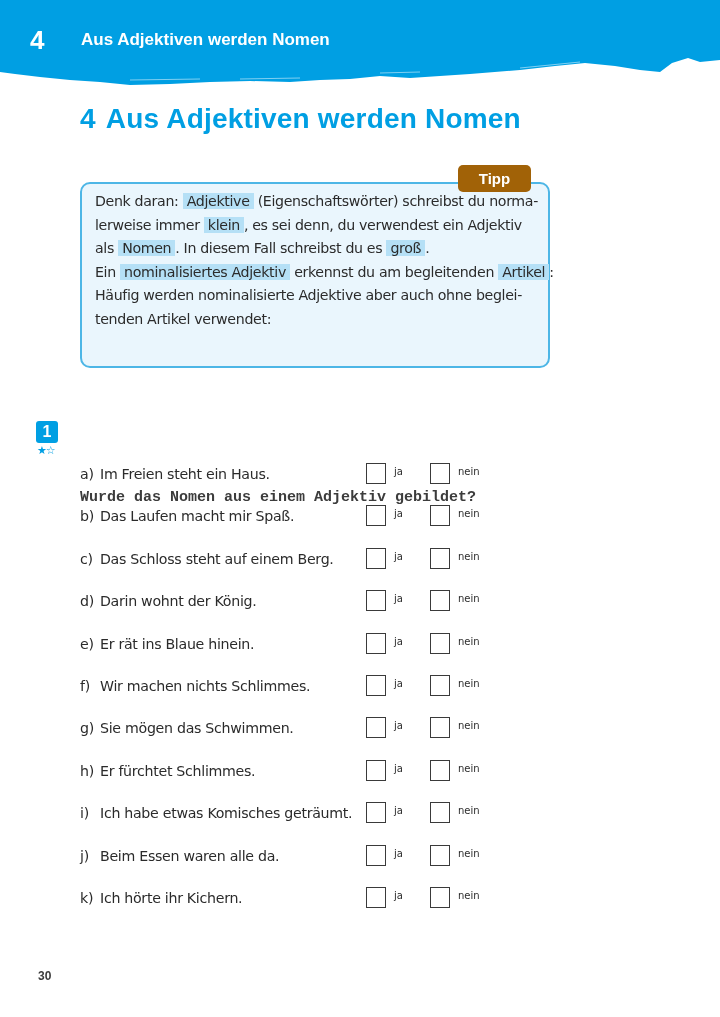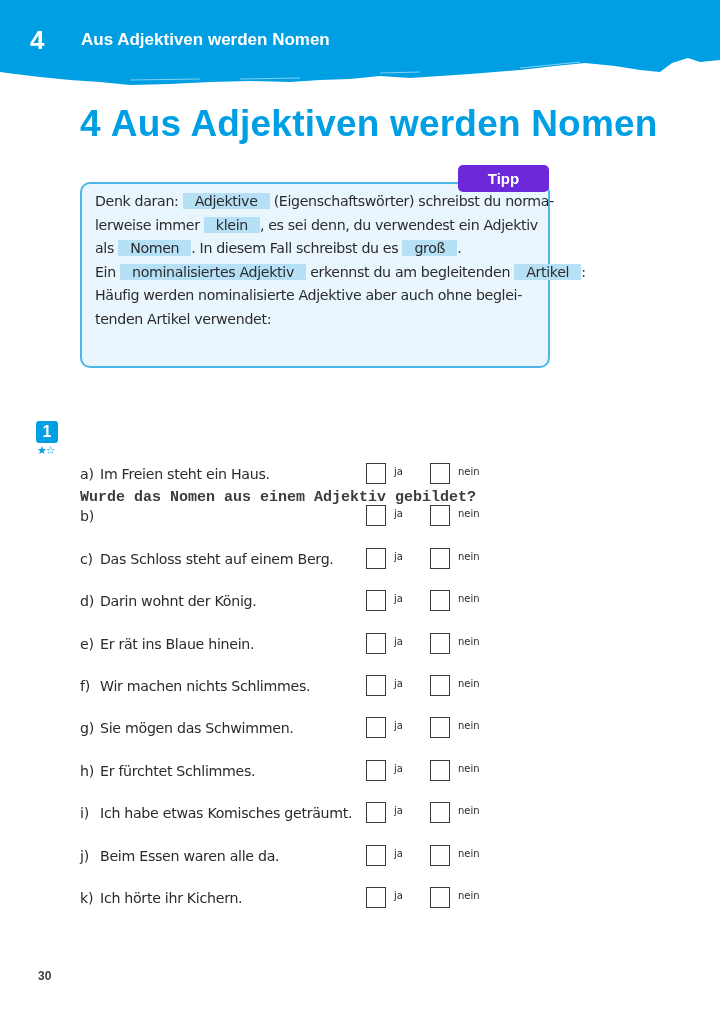--- a/index.html
+++ b/index.html
@@ -4,28 +4,28 @@
 <style>
   * { box-sizing: border-box; margin: 0; padding: 0; }
   html, body { width: 720px; height: 1017px; background: #ffffff; overflow: hidden; }
   body { position: relative; font-family: "DejaVu Sans", "Liberation Sans", sans-serif; color: #2b2b2b; }
 
   .header-band { position: absolute; left: 0; top: 0; width: 720px; height: 86px; }
   .header-band svg { position: absolute; left: 0; top: 0; }
   .header-num { position: absolute; left: 30px; top: 25px; font-family: "Liberation Sans", sans-serif; font-weight: bold; font-size: 26px; color: #ffffff; }
   .header-title { position: absolute; left: 81px; top: 30px; font-family: "Liberation Sans", sans-serif; font-weight: bold; font-size: 17px; color: #ffffff; }
 
-  .page-title { position: absolute; left: 80px; top: 103px; font-family: "Liberation Sans", sans-serif; font-weight: bold; font-size: 37px; color: #009fe3; letter-spacing: 0.2px; white-space: nowrap; }
+  .page-title { position: absolute; left: 80px; top: 103px; font-family: "Liberation Sans", sans-serif; font-weight: bold; font-size: 28px; color: #009fe3; letter-spacing: 0.2px; white-space: nowrap; }
   .page-title .num { margin-right: 10px; }
 
   .tip-box { position: absolute; left: 80px; top: 182px; width: 470px; height: 186px; border: 2px solid #4db6e6; border-radius: 10px; background: #eaf6fd; }
-  .tip-tab { position: absolute; left: 458px; top: 165px; width: 91px; height: 27px; background: #6d28d9; border-radius: 5px; color: #ffffff; font-family: "Liberation Sans", sans-serif; font-weight: bold; font-size: 15px; text-align: center; line-height: 27px; }
+  .tip-tab { position: absolute; left: 458px; top: 165px; width: 73px; height: 27px; background: #a16207; border-radius: 5px; color: #ffffff; font-family: "Liberation Sans", sans-serif; font-weight: bold; font-size: 15px; text-align: center; line-height: 27px; }
   .tip-text { position: absolute; left: 95px; top: 190px; width: 450px; font-size: 14.2px; line-height: 23.5px; color: #2b2b2b; font-family: "DejaVu Sans", sans-serif; letter-spacing: -0.35px; }
   .tip-text .line { display: block; white-space: nowrap; }
-  .hl { background: #b5e0f6; padding: 0 12px; }
+  .hl { background: #b5e0f6; padding: 0 4px; }
   .hand { font-family: "DejaVu Serif", serif; font-style: italic; font-size: 12.5px; letter-spacing: 0.2px; }
 
   .task-badge { position: absolute; left: 36px; top: 421px; width: 22px; height: 22px; background: #009fe3; border-radius: 3px; color: #fff; font-family: "Liberation Sans", sans-serif; font-weight: bold; font-size: 16px; text-align: center; line-height: 22px; }
   .task-stars { position: absolute; left: 37px; top: 444px; font-size: 11px; color: #009fe3; letter-spacing: -1px; }
   .task-question { position: absolute; left: 80px; top: 444px; font-family: Liberation Mono, monospace; font-weight: bold; font-size: 15px; color: #3c3c3c; margin-top: 45px; }
 
   .row { position: absolute; left: 80px; height: 22px; width: 420px; }
   .row .letter { position: absolute; left: 0; top: 0; font-size: 14.2px; color: #2b2b2b; letter-spacing: -0.3px; }
   .row .text { position: absolute; left: 20px; top: 0; font-size: 14.2px; color: #2b2b2b; letter-spacing: -0.3px; white-space: nowrap; }
   .row .cb { position: absolute; top: -3px; width: 20px; height: 21px; border: 1.3px solid #3a3a3a; background: #fff; }
@@ -80,20 +80,21 @@
     <div class="row" style="top: 466px;">
       <span class="letter">a)</span>
       <span class="text">Im Freien steht ein Haus.</span>
       <span class="cb ja"></span>
       <span class="lbl ja">ja</span>
       <span class="cb nein"></span>
       <span class="lbl nein">nein</span>
     </div>
     <div class="row" style="top: 508.4px;">
       <span class="letter">b)</span>
+      <span class="text">Das Laufen macht mir Spaß.</span>
       <span class="cb ja"></span>
       <span class="lbl ja">ja</span>
       <span class="cb nein"></span>
       <span class="lbl nein">nein</span>
     </div>
     <div class="row" style="top: 550.8px;">
       <span class="letter">c)</span>
       <span class="text">Das Schloss steht auf einem Berg.</span>
       <span class="cb ja"></span>
       <span class="lbl ja">ja</span>

